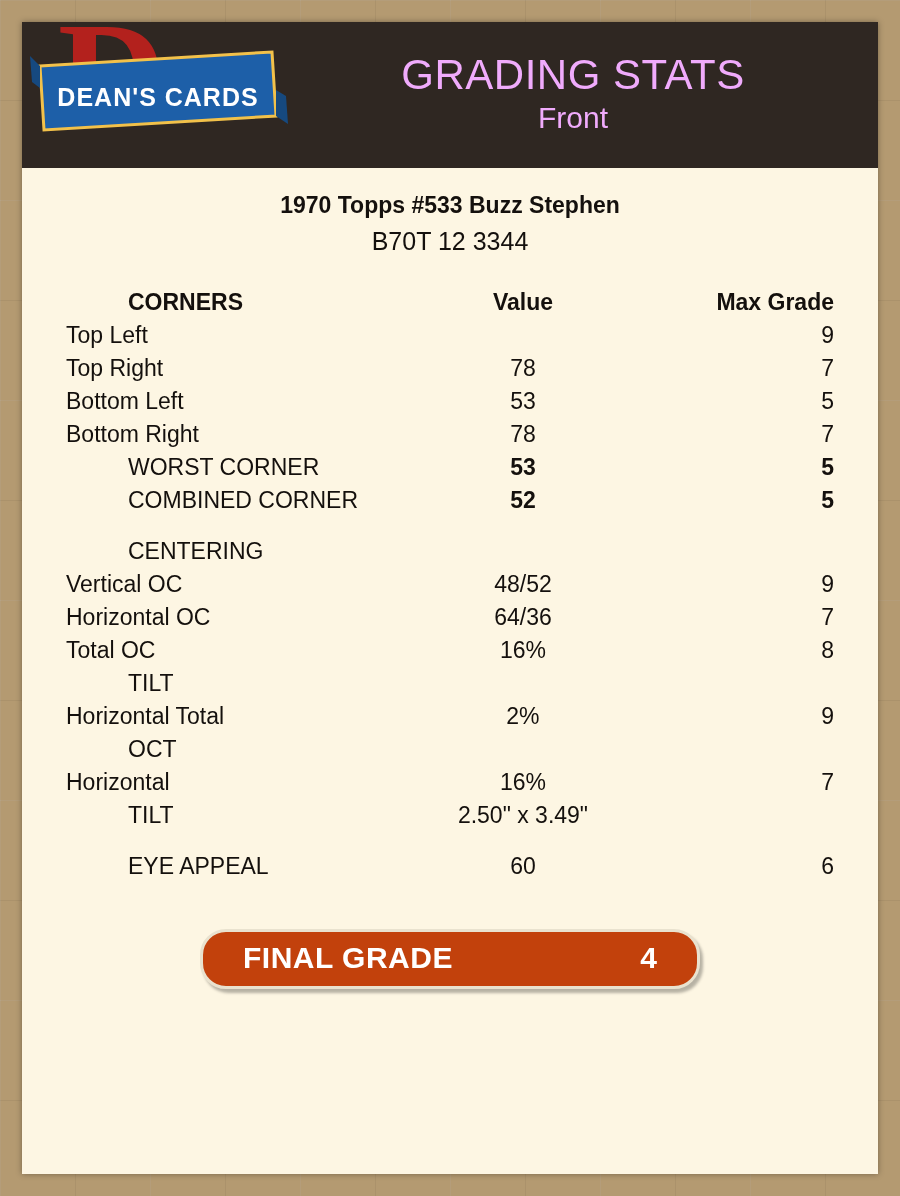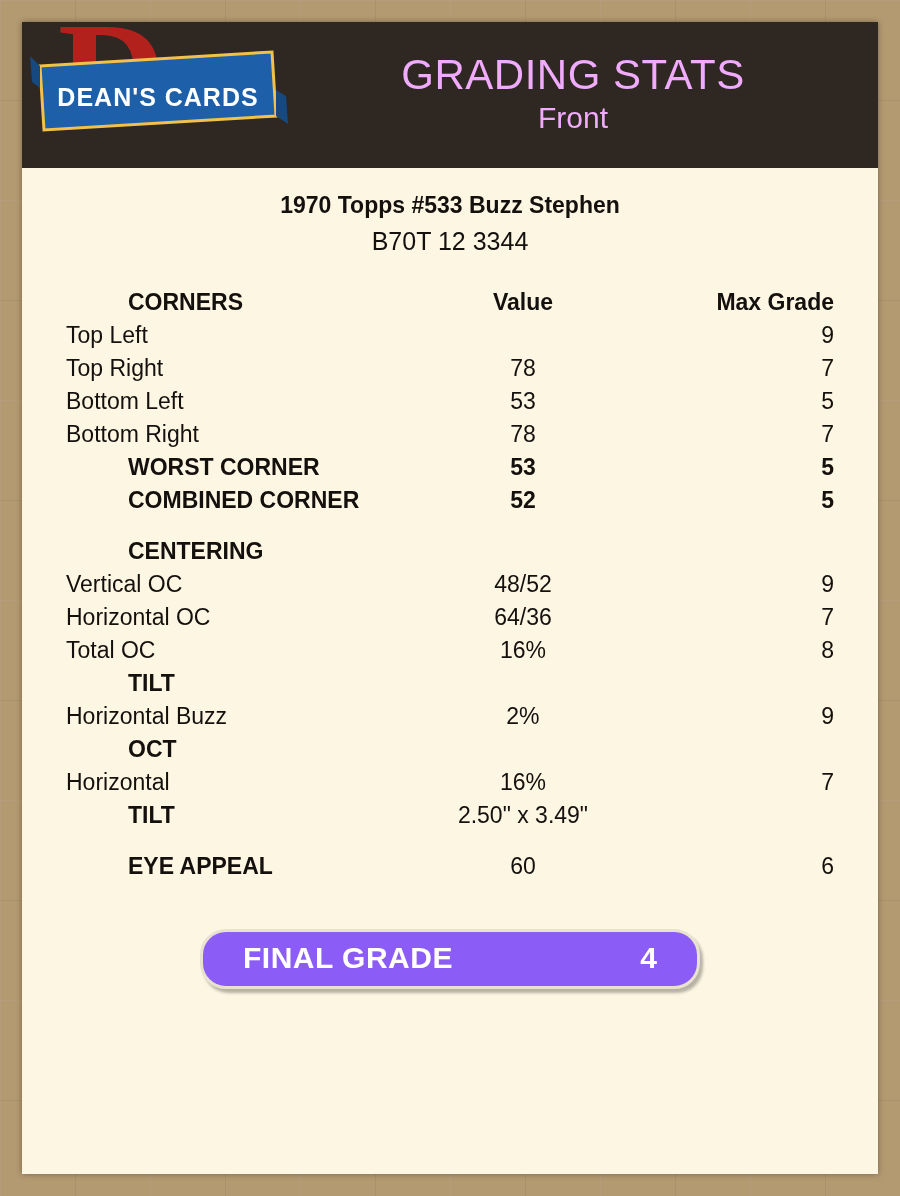--- a/index.html
+++ b/index.html
@@ -102,21 +102,21 @@
   }
   td.value {
     text-align: center;
     width: 27%;
   }
   td.grade {
     text-align: right;
     width: 27%;
   }
   tr.section td.label {
-    font-weight: bold;
+    font-weight: normal;
     padding-left: 62px;
   }
   tr.section td.value,
   tr.section td.grade {
     font-weight: bold;
   }
   tr.headrow td {
     font-weight: bold;
   }
   tr.spacer td {
@@ -127,21 +127,21 @@
     color: #8b1a18;
     font-weight: bold;
   }
   .final-wrap {
     margin-top: 28px;
     display: flex;
     justify-content: center;
   }
   .final-grade {
     width: 500px;
-    background: #8b5cf6;
+    background: #c2410c;
     border: 3px solid #e9e2cf;
     border-radius: 26px;
     box-shadow: 3px 4px 3px rgba(0,0,0,0.28);
     color: #ffffff;
     font-size: 30px;
     font-weight: bold;
     display: flex;
     align-items: center;
     justify-content: space-between;
     padding: 9px 40px 11px 40px;
@@ -243,21 +243,21 @@
           <td class="label">Total OC</td>
           <td class="value">16%</td>
           <td class="grade">8</td>
         </tr>
         <tr class="section">
           <td class="label">TILT</td>
           <td class="value"></td>
           <td class="grade"></td>
         </tr>
         <tr>
-          <td class="label">Horizontal Buzz</td>
+          <td class="label">Horizontal Total</td>
           <td class="value">2%</td>
           <td class="grade">9</td>
         </tr>
         <tr class="section">
           <td class="label">OCT</td>
           <td class="value"></td>
           <td class="grade"></td>
         </tr>
         <tr>
           <td class="label">Horizontal</td>

